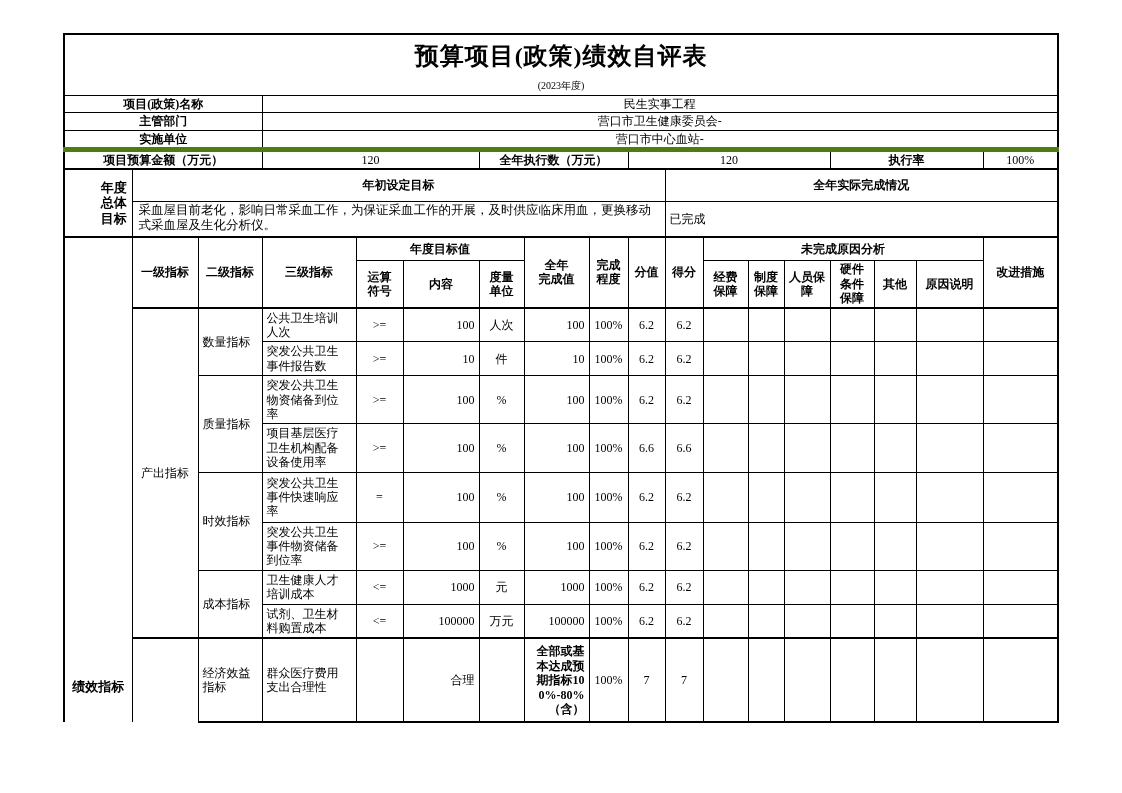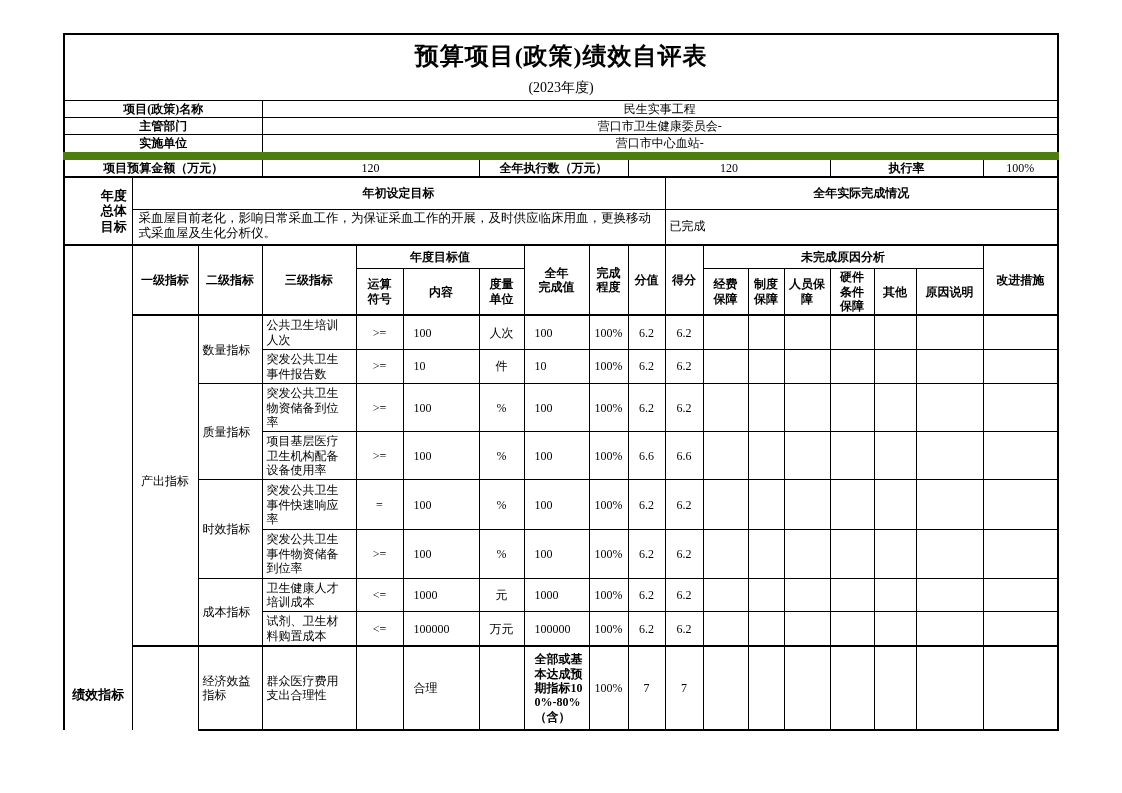--- a/index.html
+++ b/index.html
@@ -14,35 +14,35 @@
     border:2px solid #000;border-bottom:none;
   }
   td{
     border:1px solid #000;font-size:12px;line-height:1.2;
     padding:1px 4px;vertical-align:middle;overflow:hidden;
     word-break:break-word;
   }
   .b{font-weight:bold;}
   .c{text-align:center;}
   .pre{white-space:pre-line;}
-  .tt{border-top:8px solid #4d7c0f;}
+  .tt{border-top:5px solid #4d7c0f;}
   .tb{border-bottom:2px solid #000;}
   .nb{border-bottom:none;}
   .title-cell{text-align:center;padding:7px 0 3px;}
   .title{font-size:24px;font-weight:bold;letter-spacing:1px;}
-  .subtitle{font-size:14px;margin-top:9px;}
+  .subtitle{font-size:10px;margin-top:9px;}
   .goal-label{font-size:13px;padding-left:35px;}
   .goal-text{font-size:12.5px;padding:2px 6px;font-family:Liberation Mono, monospace;}
   .perf{
     vertical-align:bottom;text-align:center;font-weight:bold;
     font-size:13px;padding-bottom:28px;border-bottom:none;
   }
   .lv2{padding:2px 4px;}
   .lv3{padding:2px 6px 2px 4px;}
-  .num{padding-left:10px;text-align:left;}
+  .num{padding-left:3px;text-align:right;}
   .ba{word-break:break-all;font-weight:bold;}
 </style>
 </head>
 <body>
 
 <div class="sheet">
 <table>
   <colgroup>
     <col style="width:68px">
         <col style="width:66px">

